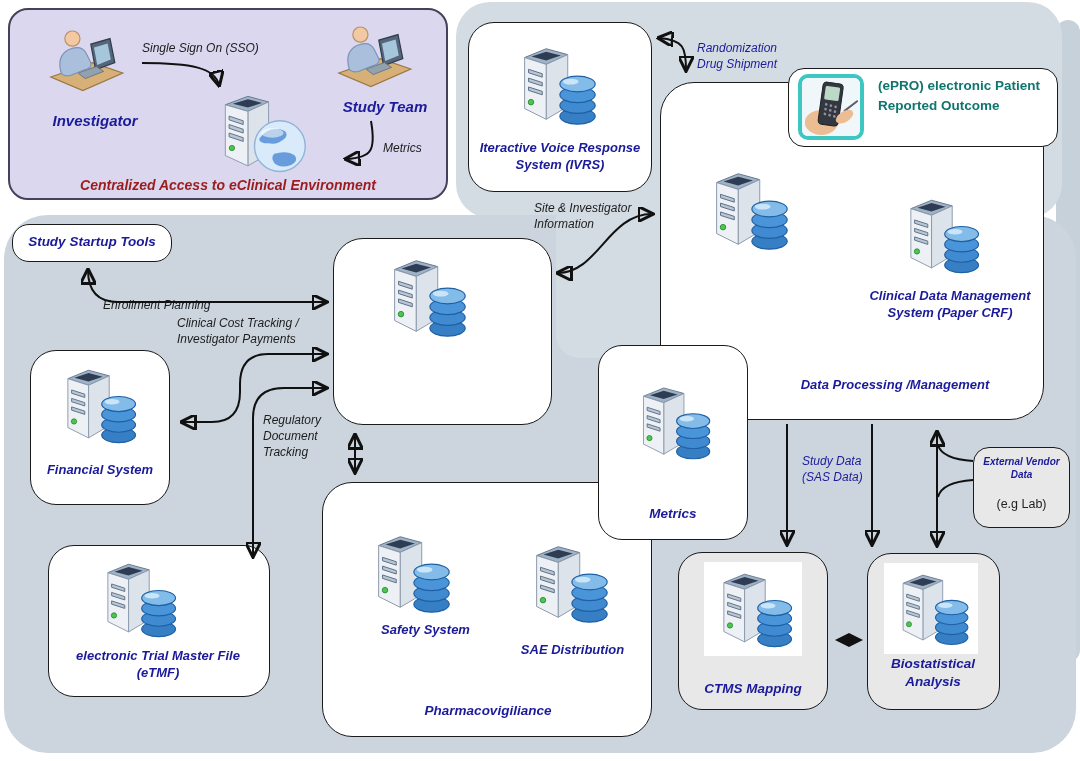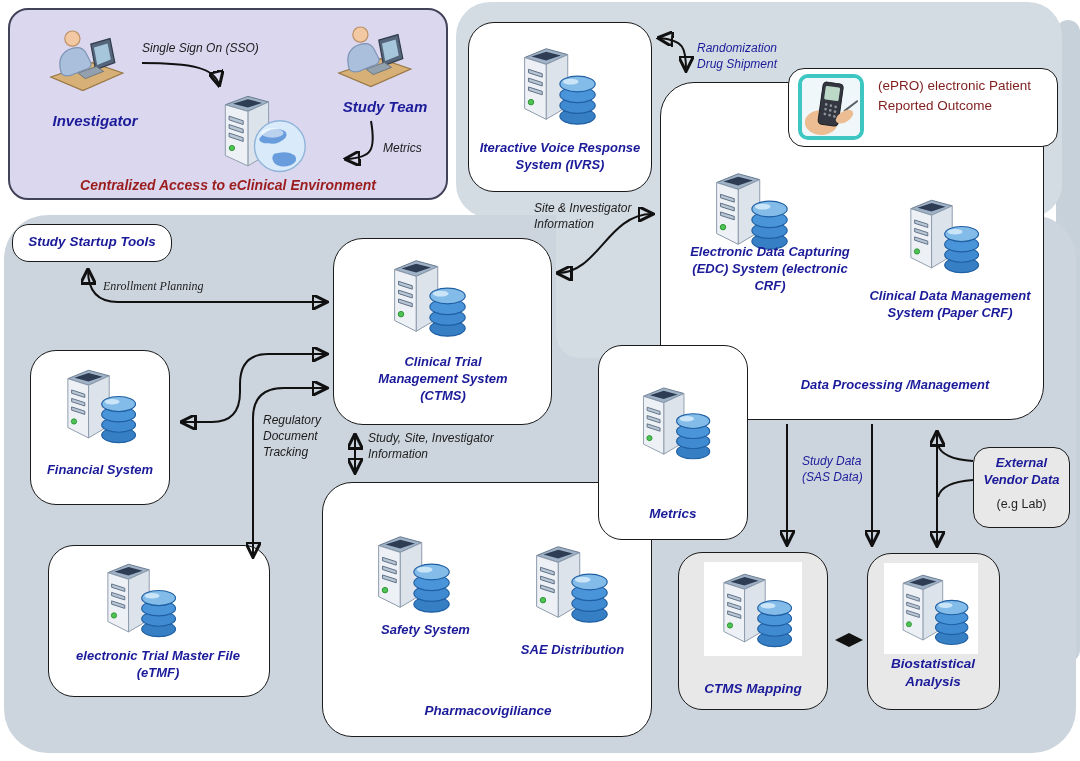--- a/index.html
+++ b/index.html
@@ -30,21 +30,21 @@
 
   .icon{position:absolute;}
   .icon svg{display:block;width:100%;height:100%;}
   .icon.whitebg{background:#ffffff;padding:2px;}
 
   .title{position:absolute;color:#1b1b9a;font-weight:bold;font-style:italic;font-size:13px;line-height:1.3;text-align:center;}
   .flabel{position:absolute;color:#1c1c1c;font-style:italic;font-size:12px;line-height:1.35;}
   .flabel.navy{color:#1b1b9a;}
   .caption{position:absolute;color:#9b1c1c;font-weight:bold;font-style:italic;font-size:14px;text-align:center;}
   .personlabel{position:absolute;color:#1b1b9a;font-style:italic;font-weight:600;font-size:15px;text-align:center;}
-  .eprotext{position:absolute;color:#7f1d1d;font-size:13.5px;line-height:1.5;}
+  .eprotext{position:absolute;color:#0f766e;font-size:13.5px;line-height:1.5;font-weight:bold;}
   .vendornote{position:absolute;color:#222;font-size:12.5px;text-align:center;}
 
   #arrow-layer{position:absolute;left:0;top:0;width:1080px;height:761px;pointer-events:none;}
   #arrow-layer path{fill:none;stroke:#111;stroke-width:2;}
 </style>
 </head>
 <body>
 
 <div id="stage">
 
@@ -150,21 +150,20 @@
     <circle cx="25.5" cy="63.5" r="2.8" fill="#4fc455" stroke="#2e9335" stroke-width="1"></circle>
     <g stroke="#1f5fa3" stroke-width="1.2">
       <ellipse cx="73" cy="78" rx="18" ry="8" fill="#377fc4"></ellipse>
       <ellipse cx="73" cy="67" rx="18" ry="8" fill="#3f8ad0"></ellipse>
       <ellipse cx="73" cy="56" rx="18" ry="8" fill="#4a95da"></ellipse>
       <ellipse cx="73" cy="45" rx="18" ry="8" fill="#83bce9"></ellipse>
     </g>
     <ellipse cx="66" cy="42.5" rx="8" ry="3" fill="#d8ecfa" opacity="0.85"></ellipse>
   </svg>
     </div>
-  <div class="title" style="left:678px;top:244px;width:184px;">Electronic Data Capturing (EDC) System (electronic CRF)</div>
   <div class="title" style="left:852px;top:288px;width:196px;">Clinical Data Management System (Paper CRF)</div>
   <div class="title" style="left:780px;top:377px;width:230px;">Data Processing /Management</div>
 
   <div class="box" id="box-epro"></div>
   <div class="icon" style="left:798px;top:74px;width:66px;height:66px;border:4px solid #3ec7c2;border-radius:10px;box-sizing:border-box;overflow:hidden;">
   <svg viewBox="0 0 60 60">
     <rect width="60" height="60" fill="#f0f7fa"></rect>
     <ellipse cx="20" cy="46" rx="17" ry="13" fill="#ecbd92"></ellipse>
     <g transform="rotate(8 30 28)">
       <rect x="19" y="5" width="21" height="44" rx="4" fill="#34373f" stroke="#1d2025" stroke-width="1"></rect>
@@ -198,21 +197,20 @@
     <circle cx="25.5" cy="63.5" r="2.8" fill="#4fc455" stroke="#2e9335" stroke-width="1"></circle>
     <g stroke="#1f5fa3" stroke-width="1.2">
       <ellipse cx="73" cy="78" rx="18" ry="8" fill="#377fc4"></ellipse>
       <ellipse cx="73" cy="67" rx="18" ry="8" fill="#3f8ad0"></ellipse>
       <ellipse cx="73" cy="56" rx="18" ry="8" fill="#4a95da"></ellipse>
       <ellipse cx="73" cy="45" rx="18" ry="8" fill="#83bce9"></ellipse>
     </g>
     <ellipse cx="66" cy="42.5" rx="8" ry="3" fill="#d8ecfa" opacity="0.85"></ellipse>
   </svg>
     </div>
-  <div class="title" style="left:368px;top:354px;width:150px;">Clinical Trial Management System (CTMS)</div>
 
   <div class="box" id="box-startup"></div>
   <div class="title" style="left:18px;top:233px;width:148px;font-size:13.5px;">Study Startup Tools</div>
 
   <div class="box" id="box-financial"></div>
   <div class="icon" style="left:50px;top:360px;width:94px;height:90px;">
   <svg viewBox="0 0 100 92">
     <polygon points="19,18 41,9 63,15 41,25" fill="#9fb2c6" stroke="#64788e" stroke-width="1"></polygon>
     <polygon points="26,17 41,12 56,16 41,21" fill="#2e3d54"></polygon>
     <polygon points="41,25 63,15 63,68 41,81" fill="#dce3eb" stroke="#8b99aa" stroke-width="1"></polygon>
@@ -357,28 +355,28 @@
       <ellipse cx="73" cy="67" rx="18" ry="8" fill="#3f8ad0"></ellipse>
       <ellipse cx="73" cy="56" rx="18" ry="8" fill="#4a95da"></ellipse>
       <ellipse cx="73" cy="45" rx="18" ry="8" fill="#83bce9"></ellipse>
     </g>
     <ellipse cx="66" cy="42.5" rx="8" ry="3" fill="#d8ecfa" opacity="0.85"></ellipse>
   </svg>
     </div>
   <div class="title" style="left:877px;top:655px;width:112px;font-size:13.5px;">Biostatistical Analysis</div>
 
   <div class="box gray" id="box-vendor"></div>
-  <div class="title" style="left:978px;top:455px;width:87px;font-size:13px;">External Vendor Data</div>
+  <div class="title" style="left:978px;top:455px;width:87px;font-size:10px;">External Vendor Data</div>
   <div class="vendornote" style="left:978px;top:497px;width:87px;">(e.g Lab)</div>
 
   <div class="flabel navy" style="left:697px;top:40px;width:95px;">Randomization Drug Shipment</div>
   <div class="flabel" style="left:505px;top:200px;width:112px;margin-left:29px;">Site &amp; Investigator Information</div>
-  <div class="flabel" style="left:103px;top:278px;width:130px;font-family:Liberation Serif, serif;">Enrollment Planning</div>
+  <div class="flabel" style="left:103px;top:297px;width:130px;">Enrollment Planning</div>
+  <div class="flabel" style="left:177px;top:315px;width:135px;">Clinical Cost Tracking / Investigator Payments</div>
   <div class="flabel" style="left:263px;top:412px;width:80px;">Regulatory Document Tracking</div>
-  <div class="flabel" style="left:368px;top:430px;width:150px;">Study, Site, Investigator Information</div>
   <div class="flabel navy" style="left:802px;top:453px;width:80px;">Study Data (SAS Data)</div>
 
 
   <svg id="arrow-layer">
     <defs>
       <marker id="ah" viewBox="0 0 10 10" refX="9" refY="5" markerWidth="8.5" markerHeight="7.5" orient="auto-start-reverse">
         <path d="M0,0 L10,5 L0,10 z" fill="#111" stroke="none"></path>
       </marker>
     </defs>
     <path d="M142,63 C192,63 215,68 219,85" marker-end="url(#ah)"></path>

